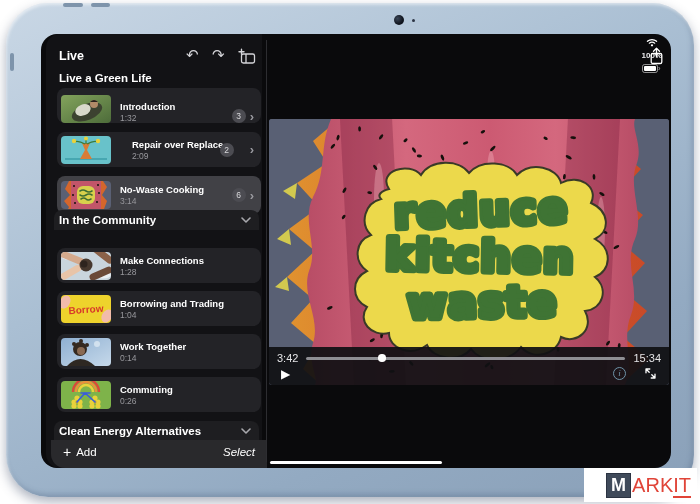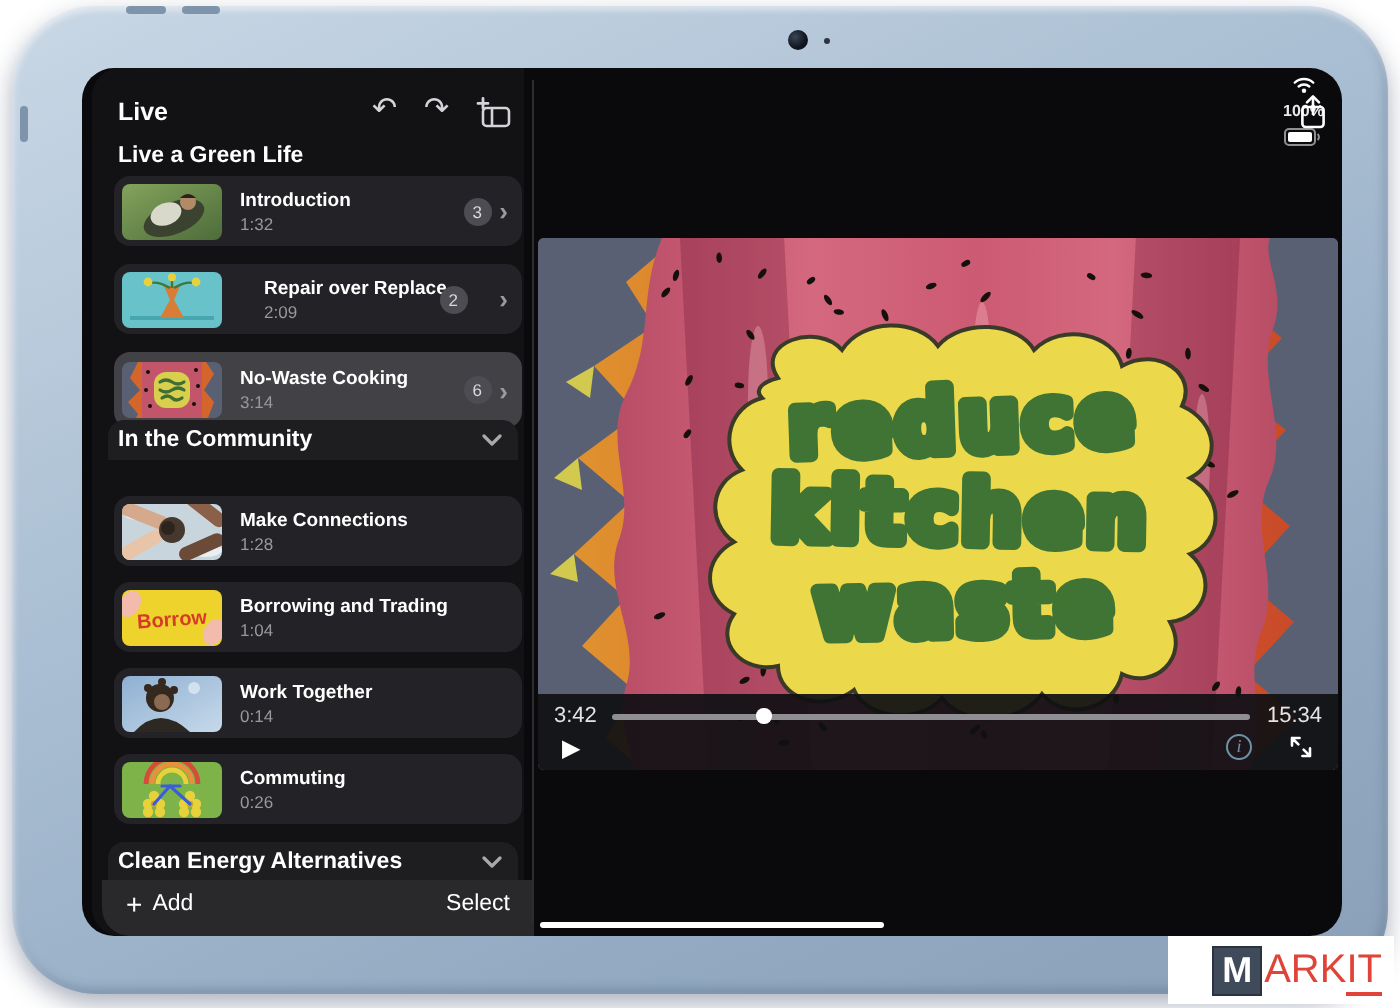--- a/index.html
+++ b/index.html
@@ -55,21 +55,21 @@
   .card-dur { font-size:8.5px; color:#98989d; margin-top:1px; }
   .badge { width:14px; height:14px; border-radius:50%; background:#4c4c52; color:#d9d9dc;
            font-size:8.5px; display:flex; align-items:center; justify-content:center; flex:none; margin-right:4px; }
   .chev { color:#9a9aa0; font-size:13px; font-weight:700; margin-right:7px; flex:none; line-height:1; }
 
   .bottom-bar { position:absolute; left:5px; top:406px; width:216px; height:28px; background:#29292c;
                 display:flex; align-items:center; justify-content:space-between; padding:0 12px 4px 12px;
                 border-radius:0 0 0 14px; }
   .add-btn { display:flex; align-items:center; gap:5px; color:#ffffff; font-size:11.5px; }
   .add-plus { font-size:14px; font-weight:400; color:#fff; line-height:1; }
-  .select-btn { color:#ffffff; font-size:11.5px; }
+  .select-btn { color:#ffffff; font-size:11.5px;font-style:italic; }
 
   .v-divider { position:absolute; left:225px; top:6px; width:1px; height:422px; background:#2d2d31; }
 
   
   .share { position:absolute; right:7px; top:13px; }
   .video { position:absolute; left:228px; top:85px; width:400px; height:266px; border-radius:3px;
            overflow:hidden; background:#596074; }
   .video svg { display:block; }
   .controls { position:absolute; left:0; bottom:0; width:100%; height:38px; background:rgba(16,16,19,.93); }
   .scrub-row { display:flex; align-items:center; padding:5px 8px 0 8px; gap:8px; }
@@ -129,21 +129,21 @@
         <div class="tool-icon undo">↶</div>
         <div class="tool-icon redo">↷</div>
         <svg class="clip-add" width="19" height="16" viewBox="0 0 19 16">
           <path d="M4.5,1.2 v5 M2,3.7 h5" stroke="#d4d4d8" stroke-width="1.4" stroke-linecap="round" fill="none"></path>
           <rect x="4.5" y="6" width="13" height="9" rx="1.8" fill="none" stroke="#d4d4d8" stroke-width="1.3"></rect>
           <line x1="9" y1="6" x2="9" y2="15" stroke="#d4d4d8" stroke-width="1.3"></line>
         </svg>
 
         <div class="sec-header1">Live a Green Life</div>
 
-        <div class="card" style="top:54px;">
+        <div class="card" style="top:54px;align-items:flex-end;">
           <svg class="thumb" viewBox="0 0 50 28">
             <defs>
                 <linearGradient id="g1" x1="0" y1="0" x2="1" y2="1">
               <stop offset="0" stop-color="#83a35c"></stop>
                   <stop offset="1" stop-color="#4d6c3a"></stop>
                 </linearGradient>
               </defs>
             <rect width="50" height="28" fill="url(#g1)"></rect>
             <ellipse cx="26" cy="17" rx="16" ry="8" fill="#3c4230" transform="rotate(-22 26 17)"></ellipse>
             <ellipse cx="22" cy="15" rx="8" ry="5.5" fill="#d9d9cb" transform="rotate(-22 22 15)"></ellipse>

